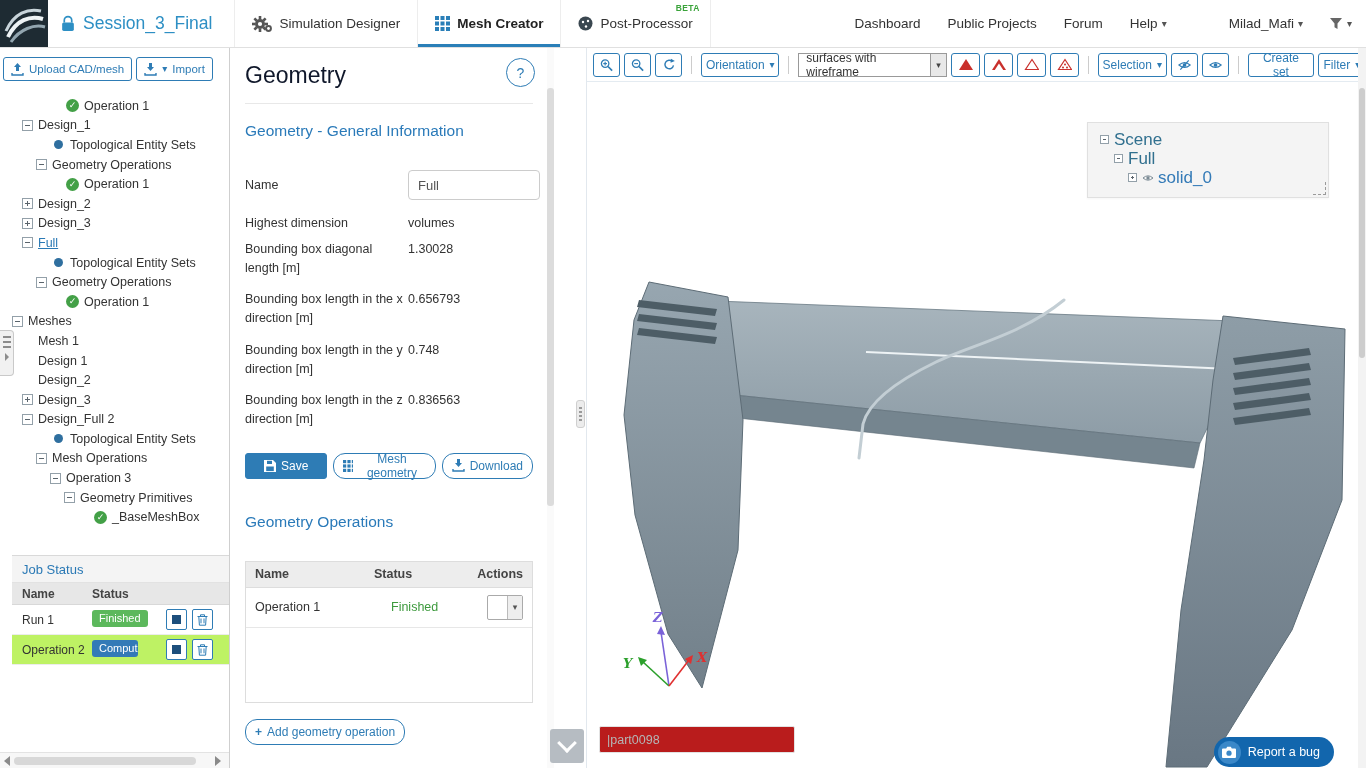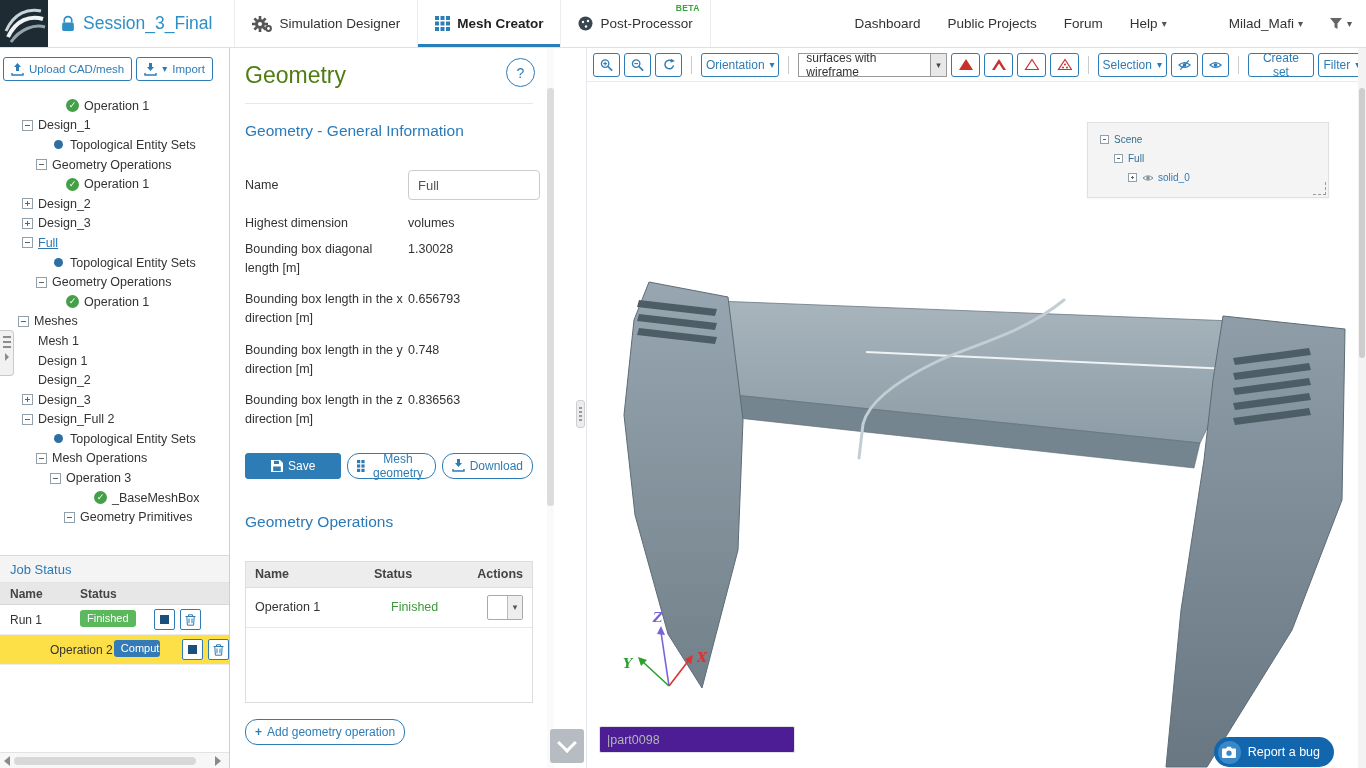--- a/index.html
+++ b/index.html
@@ -24,67 +24,67 @@
   .caret{font-size:10px;color:#555;line-height:1;}
   .caret.blue{color:#2e7cb5;}
 
   
   .sidebar{position:absolute;top:48px;left:0;width:230px;bottom:0;background:#fff;border-right:1px solid #cfcfcf;z-index:5;}
   .sb-buttons{position:absolute;top:0;left:0;right:0;height:40px;display:flex;gap:4px;padding:9px 3px 0 3px;}
   .btn-outline{border:1px solid #2e7cb5;color:#2e7cb5;background:#fff;border-radius:3px;font-size:11.5px;height:24px;display:inline-flex;align-items:center;gap:5px;padding:0 7px;cursor:pointer;white-space:nowrap;}
   .btn-outline svg{flex:none;}
   .tree{position:absolute;top:44px;left:0;right:0;bottom:213px;overflow:hidden;padding-top:4px;}
   .titem{display:flex;align-items:center;height:19.6px;font-size:12.5px;color:#333;cursor:pointer;white-space:nowrap;}
-  .lv0{padding-left:18px}.lv1{padding-left:22px}.lv2{padding-left:36px}.lv3{padding-left:50px}.lv4{padding-left:64px}.lv5{padding-left:78px}
+  .lv0{padding-left:12px}.lv1{padding-left:22px}.lv2{padding-left:36px}.lv3{padding-left:50px}.lv4{padding-left:64px}.lv5{padding-left:78px}
   .exp{width:11px;height:11px;border:1px solid #93a0a9;background:#fff;position:relative;flex:none;margin-right:5px;}
   .exp::before{content:"";position:absolute;left:2px;right:2px;top:4px;height:1px;background:#5a646c;}
   .exp.plus::after{content:"";position:absolute;top:2px;bottom:2px;left:4px;width:1px;background:#5a646c;}
   .exp-spacer{width:16px;flex:none;}
   .chk{width:13px;height:13px;border-radius:50%;background:#43a047;color:#fff;font-size:9px;line-height:13px;text-align:center;margin-right:5px;flex:none;}
   .chk::before{content:"\2713";}
   .dot{width:9px;height:9px;border-radius:50%;background:#2f6f9f;margin:0 7px 0 2px;flex:none;}
   .tsel{color:#2a79b5;text-decoration:underline;}
   .collapse-handle{position:absolute;left:0;top:282px;width:14px;height:46px;background:#f1f1f1;border:1px solid #c9c9c9;border-left:none;border-radius:0 4px 4px 0;z-index:8;display:flex;flex-direction:column;align-items:center;padding-top:5px;gap:3px;cursor:pointer;}
   .grip-dots{width:8px;height:14px;background:
     repeating-linear-gradient(to bottom,#8c8c8c 0 2px,transparent 2px 5px);}
   .grip-arrow{width:0;height:0;border-left:4px solid #8c8c8c;border-top:4px solid transparent;border-bottom:4px solid transparent;}
 
   
-  .job-status{position:absolute;left:0;right:0;bottom:16px;height:197px;border-top:1px solid #d9d9d9;background:#fff;}
+  .job-status{position:absolute;left:12px;right:0;bottom:16px;height:197px;border-top:1px solid #d9d9d9;background:#fff;}
   .js-title{background:#f4f4f4;color:#2a79b5;font-size:13px;padding:6px 10px;border-bottom:1px solid #e2e2e2;height:27px;}
   .js-head{display:flex;background:#e7e7e7;font-weight:bold;font-size:12px;color:#444;height:22px;align-items:center;border-bottom:1px solid #d8d8d8;}
   .js-col-name{width:80px;padding-left:10px;}
   .js-col-status{width:66px;}
   .js-row{display:flex;align-items:center;font-size:12px;border-bottom:1px solid #ececec;padding:4px 0;}
-  .js-row.sel{background:#fde047;padding-left:40px;}
+  .js-row.sel{background:#bef264;}
   .badge{display:inline-block;color:#fff;font-size:11px;border-radius:3px;padding:2.5px 7px;white-space:nowrap;overflow:hidden;}
   .badge.green{background:#5cb85c;}
   .badge.blue{background:#337ab7;max-width:46px;}
   .js-actions{display:flex;gap:5px;margin-left:8px;}
   .jbtn{width:21px;height:21px;border:1px solid #2e7cb5;border-radius:2px;background:#fff;display:flex;align-items:center;justify-content:center;cursor:pointer;}
   .stop-sq{width:9px;height:9px;background:#1d4f7c;}
   .sb-hscroll{position:absolute;bottom:0;left:0;right:0;height:16px;background:#f7f7f7;border-top:1px solid #e3e3e3;}
   .hs-arrow{position:absolute;top:3px;width:0;height:0;border-top:5px solid transparent;border-bottom:5px solid transparent;}
   .hs-left{left:4px;border-right:6px solid #8a8a8a;}
   .hs-right{right:8px;border-left:6px solid #8a8a8a;}
   .hs-thumb{position:absolute;left:14px;top:4px;width:182px;height:8px;background:#d8d8d8;border-radius:4px;}
 
   
   .gpanel{position:absolute;top:48px;left:231px;width:316px;bottom:0;background:#fff;padding:12px 14px 0 14px;overflow:hidden;z-index:4;}
-  .gtitle{font-size:23px;font-weight:normal;color:#4d7c0f;margin:2px 0 14px;}
+  .gtitle{font-size:23px;font-weight:normal;color:#0f172a;margin:2px 0 14px;}
   .help-btn{position:absolute;top:10px;right:12px;width:29px;height:29px;border-radius:50%;border:1px solid #2e7cb5;color:#2e7cb5;background:#fff;font-size:14px;display:flex;align-items:center;justify-content:center;cursor:pointer;}
   .ghr{border:none;border-top:1px solid #e8e8e8;}
   .gsection-h{color:#2a7ab9;font-size:15.5px;font-weight:normal;margin:18px 0 30px;}
   .frow{display:flex;margin-bottom:13px;align-items:flex-start;}
   .frow.center{align-items:center;margin-bottom:14px;}
   .flabel{width:163px;flex:none;font-size:12.5px;color:#333;line-height:1.5;}
   .fvalue{font-size:12.5px;color:#333;padding-top:2px;}
   .name-input{width:132px;height:30px;border:1px solid #ccc;border-radius:4px;padding:0 9px;font-size:13px;color:#555;font-family:"Liberation Sans",sans-serif;}
   .gbuttons{display:flex;gap:6px;margin:24px 0 0 0;}
-  .btn-primary{background:#2e7cb5;color:#fff;border:1px solid #2e7cb5;border-radius:3px;font-size:12px;height:26px;display:inline-flex;align-items:center;gap:5px;padding:0 25px;cursor:pointer;}
+  .btn-primary{background:#2e7cb5;color:#fff;border:1px solid #2e7cb5;border-radius:3px;font-size:12px;height:26px;display:inline-flex;align-items:center;gap:5px;padding:0 18px;cursor:pointer;}
   .gbtn-outline{border:1px solid #2e7cb5;color:#2e7cb5;background:#fff;border-radius:12px;font-size:12px;height:26px;display:inline-flex;align-items:center;gap:5px;padding:0 9px;cursor:pointer;}
   .ops-h{margin:34px 0 30px;}
   .ops-table{border:1px solid #ddd;font-size:12.5px;}
   .ops-head{display:flex;background:#ededed;font-weight:bold;color:#444;height:26px;align-items:center;border-bottom:1px solid #ddd;}
   .ops-cname{flex:1;padding-left:9px;}
   .ops-cstatus{width:96px;}
   .ops-cactions{width:62px;padding-right:9px;text-align:right;}
   .ops-row{display:flex;align-items:center;height:40px;border-bottom:1px solid #e7e7e7;}
   .status-green{color:#3d9a3d;}
   .mini-select{width:36px;height:25px;border:1px solid #aaa;border-radius:2px;background:#fff;display:flex;cursor:pointer;margin-left:auto;margin-right:9px;}
@@ -104,34 +104,34 @@
   
   .viewport{position:absolute;top:48px;left:586px;right:0;bottom:0;background:#fff;border-left:1px solid #e2e8ee;}
   .vtoolbar{position:relative;height:34px;display:flex;align-items:center;gap:4px;padding-left:6px;background:#fff;border-bottom:1px solid #e4ebf1;z-index:3;}
   .vbtn{height:24px;min-width:26px;border:1px solid #2e7cb5;color:#2e7cb5;background:#fff;border-radius:3px;font-size:12px;display:inline-flex;align-items:center;justify-content:center;gap:5px;padding:0 6px;cursor:pointer;}
   .vsep{width:1px;height:18px;background:#ccc;margin:0 5px;flex:none;}
   .vselect{height:24px;border:1px solid #999;background:#fff;display:flex;align-items:stretch;font-size:12px;color:#333;cursor:pointer;}
   .vselect .vtext{display:flex;align-items:center;padding:0 7px;}
   .vselect .arrowbox{width:17px;border-left:1px solid #999;background:#e8e8e8;display:flex;align-items:center;justify-content:center;font-size:9px;color:#444;}
   .model-svg{position:absolute;top:0;left:0;z-index:1;pointer-events:none;}
 
-  .scene-tree{position:absolute;left:500px;top:74px;width:242px;background:#f4f4f4;border:1px solid #e0e0e0;padding:7px 10px 10px 10px;font-size:10px;z-index:2;box-shadow:0 1px 2px rgba(0,0,0,0.04);}
+  .scene-tree{position:absolute;left:500px;top:74px;width:242px;background:#f4f4f4;border:1px solid #e0e0e0;padding:7px 10px 10px 10px;font-size:17px;z-index:2;box-shadow:0 1px 2px rgba(0,0,0,0.04);}
   .scene-tree::after{content:"";position:absolute;right:2px;bottom:2px;width:12px;height:12px;border-right:1px dashed #9a9a9a;border-bottom:1px dashed #9a9a9a;}
   .st-item{display:flex;align-items:center;height:19px;color:#31708f;cursor:pointer;}
   .st-item .exp{width:9px;height:9px;margin-right:5px;}
   .st-item .exp::before{top:3px;}
   .st-item .exp.plus::after{left:3px;}
   .st-lv0{padding-left:2px}.st-lv1{padding-left:16px}.st-lv2{padding-left:30px}
   .st-blue{color:#337ab7;}
   .st-eye{margin-right:4px;display:flex;}
 
   .axis-triad{position:absolute;left:30px;top:558px;z-index:2;}
   .axis-label{font-family:"DejaVu Serif",serif;font-style:italic;font-weight:bold;font-size:13px;}
 
-  .part-input{position:absolute;left:12px;top:678px;width:196px;height:27px;border:1px solid #e2e2e2;border-radius:2px;background:#4c1d95;color:#b5b5b5;font-size:12.5px;padding:0 7px;z-index:2;font-family:"Liberation Sans",sans-serif;}
+  .part-input{position:absolute;left:12px;top:678px;width:196px;height:27px;border:1px solid #e2e2e2;border-radius:2px;background:#b91c1c;color:#b5b5b5;font-size:12.5px;padding:0 7px;z-index:2;font-family:"Liberation Sans",sans-serif;}
 
   .report-bug{position:absolute;right:32px;top:689px;height:30px;background:#1266ad;border:none;border-radius:16px;color:#fff;font-size:12.5px;display:flex;align-items:center;gap:7px;padding:0 14px 0 4px;z-index:3;cursor:pointer;}
   .cam-circle{width:23px;height:23px;border-radius:50%;background:#3b88c8;display:flex;align-items:center;justify-content:center;}
 
   .page-scrollbar{position:absolute;right:0;top:48px;width:8px;bottom:0;background:#f3f3f3;z-index:20;}
   .page-thumb{position:absolute;left:1px;top:40px;width:6px;height:270px;background:#cdcdcd;border-radius:3px;}
 </style>
 </head>
 <body>
 
@@ -334,28 +334,28 @@
         <span>Topological Entity Sets</span>
       </div>
     <div class="titem lv2">
         <span class="exp"></span>
         <span>Mesh Operations</span>
       </div>
     <div class="titem lv3">
         <span class="exp"></span>
         <span>Operation 3</span>
       </div>
+    <div class="titem lv4">
+        <span class="exp"></span>
+        <span>Geometry Primitives</span>
+      </div>
     <div class="titem lv5">
         <span class="exp-spacer"></span>
         <span class="chk"></span>
         <span>_BaseMeshBox</span>
-      </div>
-    <div class="titem lv4">
-        <span class="exp"></span>
-        <span>Geometry Primitives</span>
       </div>
   </div>
 
   <div class="collapse-handle">
     <span class="grip-dots"></span>
     <span class="grip-arrow"></span>
   </div>
 
   <div class="job-status">
     <div class="js-title">Job Status</div>

